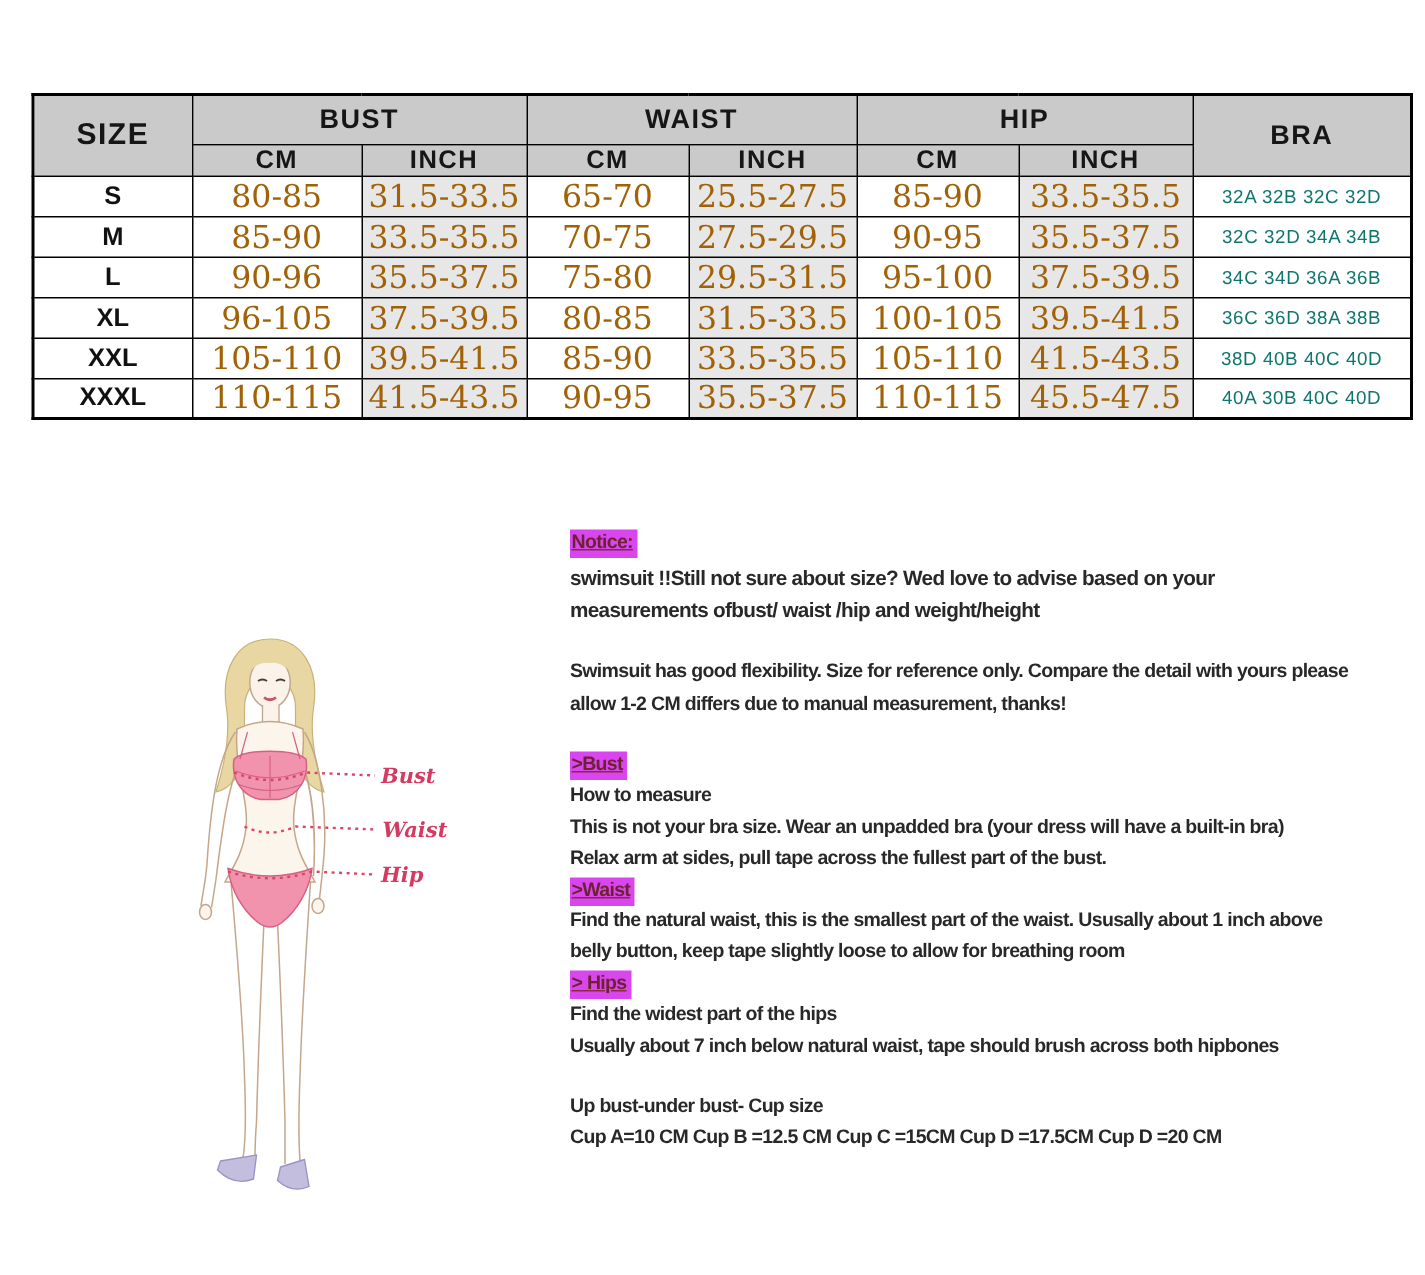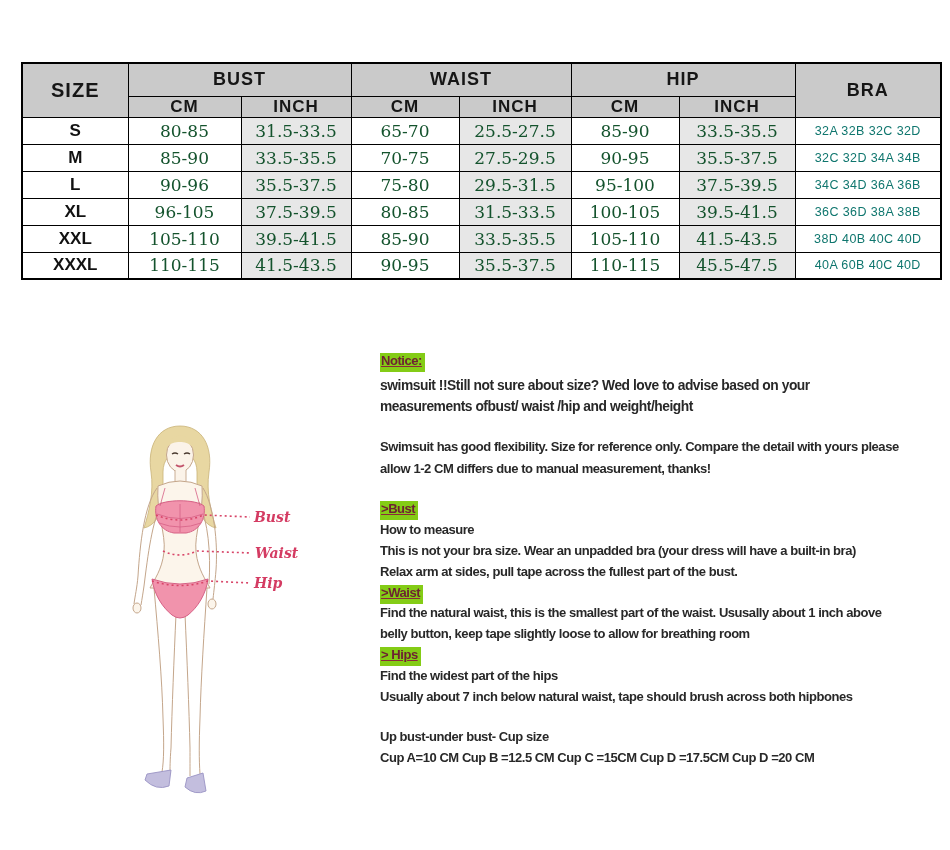--- a/index.html
+++ b/index.html
@@ -24,42 +24,42 @@
   .drow  td { height:27px; }
   .hdr {
     background:#cacaca; color:#161616;
     font-family:"Liberation Sans", sans-serif; font-weight:600;
     font-size:18px; letter-spacing:1px;
   }
   .size-hdr { font-size:20px; }
   .bra-hdr  { font-size:18px; }
   .sub-hdr  { font-size:17px; }
   .size-lbl { font-family:"Liberation Sans", sans-serif; font-weight:600; font-size:17px; color:#111; }
-  .num  { font-family:"DejaVu Serif", serif; font-size:17px; color:#14532d; }
+  .num  { font-family:"DejaVu Serif", serif; font-size:21px; color:#a16207; }
   .inch { background:#e7e7e7; }
   .bra-val { font-family:"Liberation Sans", sans-serif; font-size:12.5px; color:#0f766e; letter-spacing:0.4px; }
 
   
   .figure { position:absolute; left:100px; top:418px; width:270px; height:400px; }
   .fig-label {
     font-family:"DejaVu Serif", serif; font-style:italic; font-weight:bold;
     font-size:14px; fill:#d43b62;
   }
 
   
   .textcol {
     position:absolute; left:380px; top:351px; width:558px;
     font-family:"Liberation Sans", sans-serif; font-weight:bold;
     font-size:13px; line-height:20.8px; color:#282828; letter-spacing:-0.45px;
   }
   .line { white-space:nowrap; }
   .notice-par { font-size:13.8px; }
   .flex-par { line-height:22px; }
   .hl {
-    background:#84cc16; color:#6d2231; padding:0 3px 4px 1px;
+    background:#d946ef; color:#6d2231; padding:0 3px 4px 1px;
     text-decoration:underline; text-decoration-color:#8a2a3a;
   }
   .gap  { height:19px; }
   .gap2 { height:20px; }
 </style>
 </head>
 <body>
 
 <div class="page">
 
@@ -142,21 +142,21 @@
         <td class="bra-val">38D 40B 40C 40D</td>
       </tr>
       <tr class="drow">
         <td class="size-lbl">XXXL</td>
         <td class="num">110-115</td>
         <td class="num inch">41.5-43.5</td>
         <td class="num">90-95</td>
         <td class="num inch">35.5-37.5</td>
         <td class="num">110-115</td>
         <td class="num inch">45.5-47.5</td>
-        <td class="bra-val">40A 60B 40C 40D</td>
+        <td class="bra-val">40A 30B 40C 40D</td>
       </tr>
     </tbody>
   </table>
 
   <svg class="figure" viewBox="0 0 270 400">
 
     <path d="M80,8 C58,8 47,28 51,54 C54,74 49,94 44,110 C54,108 61,97 63,86 L63,54 C63,42 70,34 80,34 C90,34 97,42 97,54 L97,86 C99,97 106,108 116,110 C111,94 106,74 109,54 C113,28 102,8 80,8 Z" fill="#e8d7a2" stroke="#c9b277" stroke-width="0.8"></path>
 
     <ellipse cx="80" cy="37" rx="13.5" ry="17" fill="#fbf3e9" stroke="#c4a68b" stroke-width="1"></ellipse>
     <path d="M66,30 Q72,16 80,18 Q90,16 94,30 Q87,23 80,24 Q72,23 66,30 Z" fill="#e8d7a2" stroke="none"></path>

